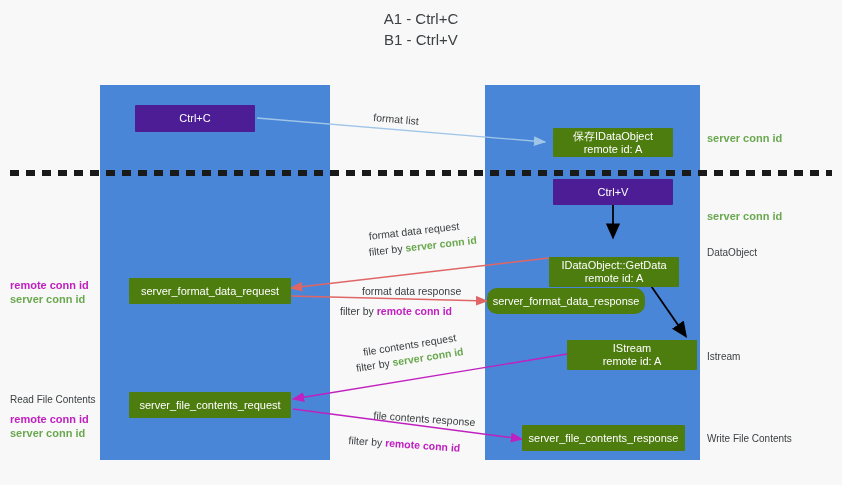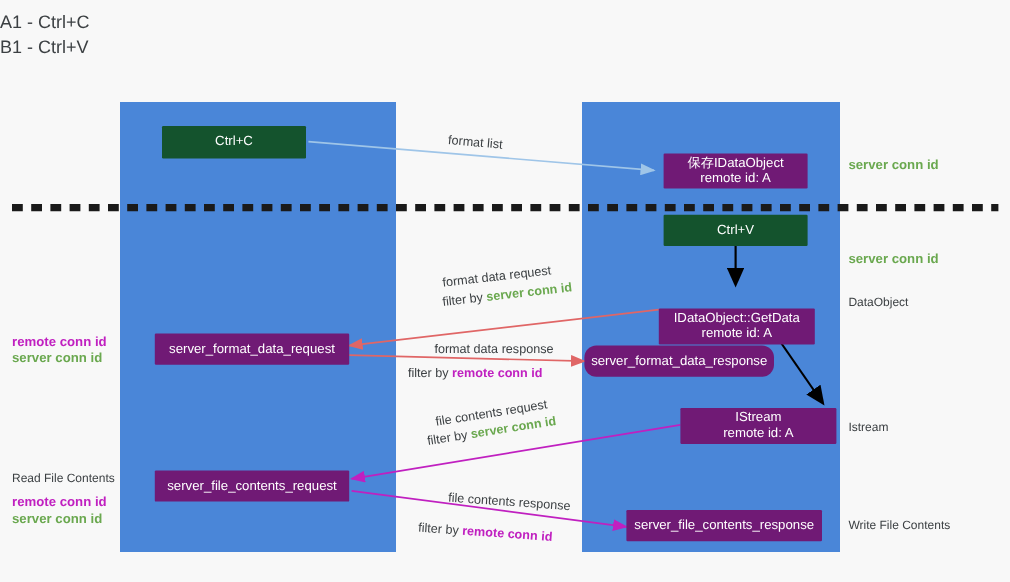--- a/index.html
+++ b/index.html
@@ -12,37 +12,37 @@
   }
   #stage{position:relative;width:842px;height:485px;}
 
   
   .lane{position:absolute;background:#4a86d8;}
   .svg-layer{position:absolute;left:0;top:0;width:842px;height:485px;pointer-events:none;}
 
   
   .title{
     position:absolute;left:0;right:0;top:8px;
-    font-size:15px;line-height:21px;color:#3c4043;
+    text-align:center;font-size:15px;line-height:21px;color:#3c4043;
     white-space:pre-line;
   }
   .lane-head{
     position:absolute;text-align:center;font-size:12px;line-height:14px;
     color:#555;white-space:pre-line;
   }
 
   .node{
     position:absolute;display:flex;align-items:center;justify-content:center;
     text-align:center;color:#fff;font-size:11px;line-height:13px;
     white-space:pre-line;border-radius:1px;
   }
-  .node.green{background:#14532d;}
+  .node.green{background:#4c1d95;}
   .node.orange{background:#fbb council;}
   .node.orange{background:#fbb040;}
-  .node.orange{background:#701a75;}
+  .node.orange{background:#4d7c0f;}
 
   .side-label{
     position:absolute;font-size:10px;line-height:15px;color:#3c4043;
     white-space:pre-line;
   }
   .tag{position:absolute;font-size:11px;line-height:15px;font-weight:bold;white-space:pre-line;}
   .tag.green{color:#6aa84f;}
   .tag.magenta{color:#c020c0;}
 
   .edge-label{

